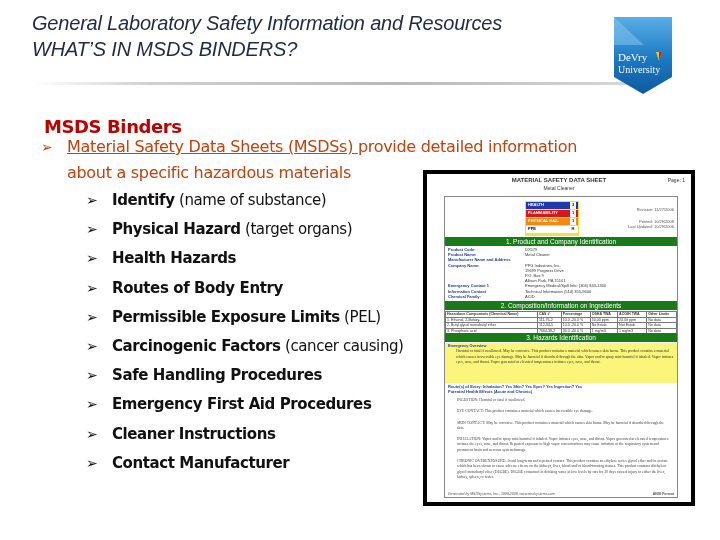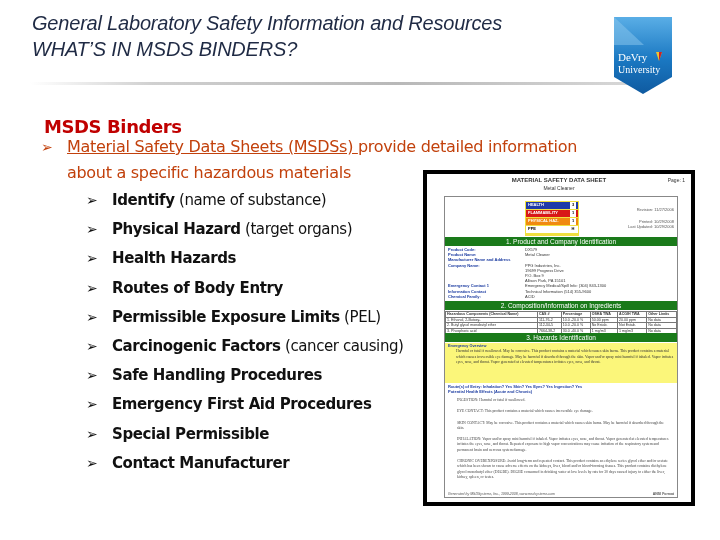--- a/index.html
+++ b/index.html
@@ -71,21 +71,21 @@
 
 <ul class="bullets">
   <li><span class="arrow">➢</span><b>Identify</b><span> (name of substance)</span></li>
   <li><span class="arrow">➢</span><b>Physical Hazard</b><span> (target organs)</span></li>
   <li><span class="arrow">➢</span><b>Health Hazards</b><span></span></li>
   <li><span class="arrow">➢</span><b>Routes of Body Entry</b><span></span></li>
   <li><span class="arrow">➢</span><b>Permissible Exposure Limits</b><span> (PEL)</span></li>
   <li><span class="arrow">➢</span><b>Carcinogenic Factors</b><span> (cancer causing)</span></li>
   <li><span class="arrow">➢</span><b>Safe Handling Procedures</b><span></span></li>
   <li><span class="arrow">➢</span><b>Emergency First Aid Procedures</b><span></span></li>
-  <li><span class="arrow">➢</span><b>Special Permissible</b><span></span></li>
+  <li><span class="arrow">➢</span><b>Cleaner Instructions</b><span></span></li>
   <li><span class="arrow">➢</span><b>Contact Manufacturer</b><span></span></li>
 </ul>
 
 <div class="msds">
   <div class="m-title">MATERIAL SAFETY DATA SHEET</div>
   <div class="m-sub">Metal Cleaner</div>
   <div class="m-page">Page: 1</div>
   <div class="m-inner">
     <div class="hmis">
       <div style="background:#1f3aa8"><span>HEALTH</span><span class="val">3</span></div>

